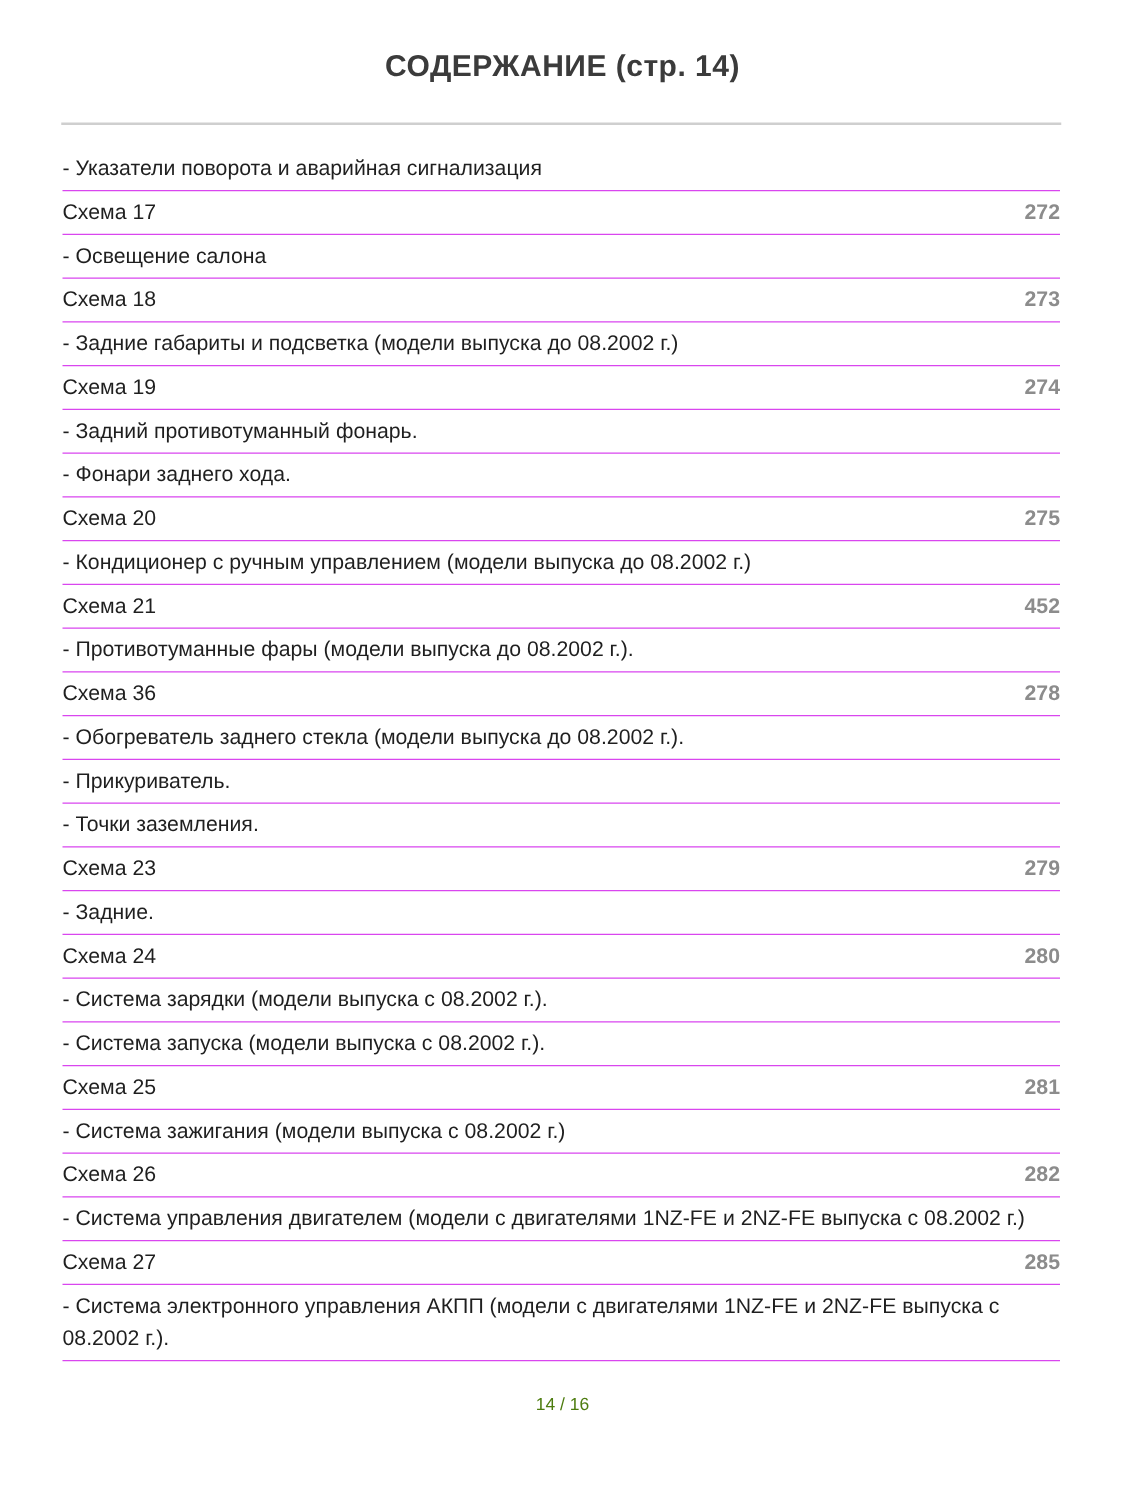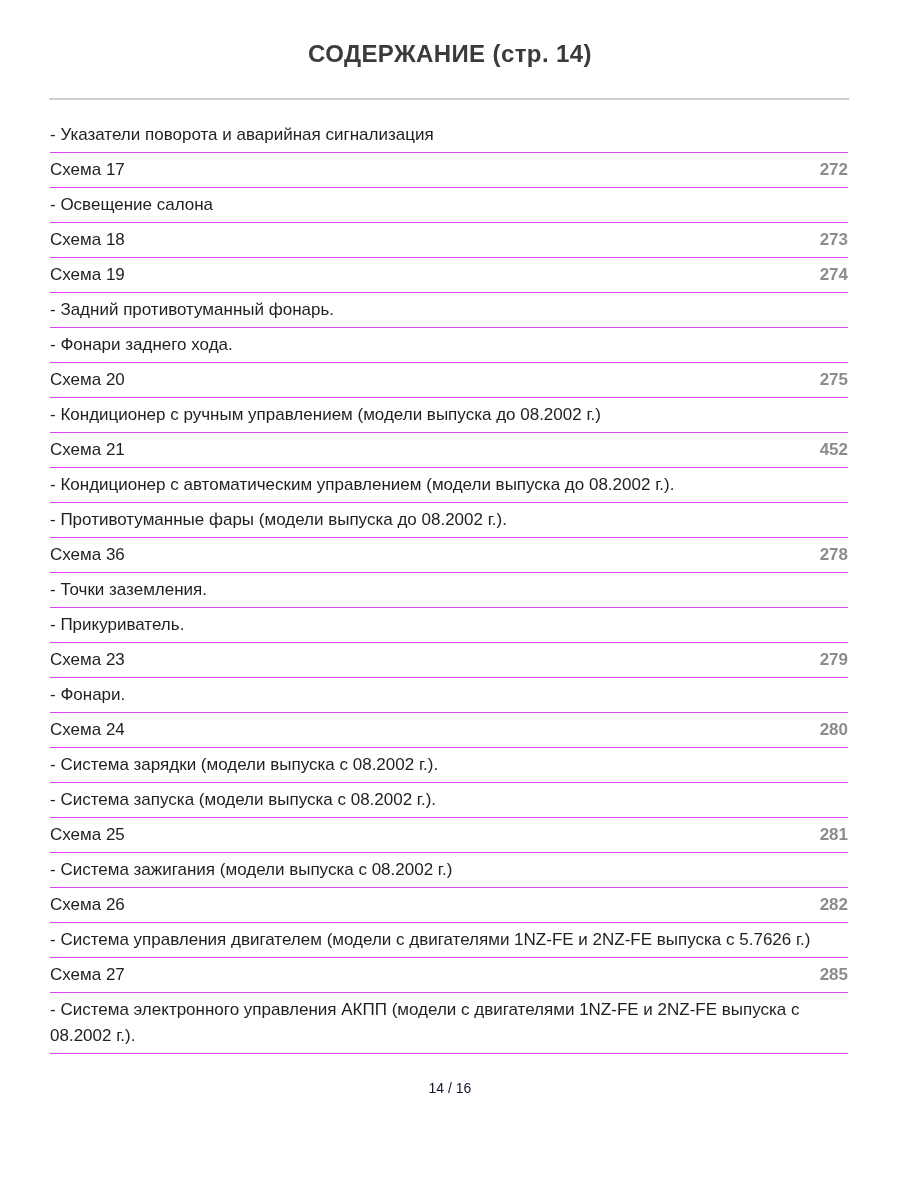--- a/index.html
+++ b/index.html
@@ -54,21 +54,21 @@
   .row .pagenum {
     flex: 0 0 auto;
     color: #8c8c8c;
     white-space: nowrap;
     font-weight: bold;
   }
   .footer {
     margin-top: 26px;
     text-align: center;
     font-size: 14px;
-    color: #0f172a;
+    color: #4d7c0f;
   }
 </style>
 </head>
 <body>
 
 <div class="doc">
   <h1 class="title">СОДЕРЖАНИЕ (стр. 14)</h1>
   <hr class="title-divider">
   <div class="toc">
       <div class="row">
@@ -81,20 +81,24 @@
       </div>
       <div class="row">
         <span class="label">- Освещение салона</span>
         <span class="pagenum"></span>
       </div>
       <div class="row">
         <span class="label">Схема 18</span>
         <span class="pagenum">273</span>
       </div>
       <div class="row">
+        <span class="label">- Задние габариты и подсветка (модели выпуска до 08.2002 г.)</span>
+        <span class="pagenum"></span>
+      </div>
+      <div class="row">
         <span class="label">Схема 19</span>
         <span class="pagenum">274</span>
       </div>
       <div class="row">
         <span class="label">- Задний противотуманный фонарь.</span>
         <span class="pagenum"></span>
       </div>
       <div class="row">
         <span class="label">- Фонари заднего хода.</span>
         <span class="pagenum"></span>
@@ -105,45 +109,45 @@
       </div>
       <div class="row">
         <span class="label">- Кондиционер с ручным управлением (модели выпуска до 08.2002 г.)</span>
         <span class="pagenum"></span>
       </div>
       <div class="row">
         <span class="label">Схема 21</span>
         <span class="pagenum">452</span>
       </div>
       <div class="row">
-        <span class="label">- Кондиционер с автоматическим управлением (модели выпуска до 08.2002 г.).</span>
-        <span class="pagenum"></span>
-      </div>
-      <div class="row">
         <span class="label">- Противотуманные фары (модели выпуска до 08.2002 г.).</span>
         <span class="pagenum"></span>
       </div>
       <div class="row">
         <span class="label">Схема 36</span>
         <span class="pagenum">278</span>
       </div>
       <div class="row">
-        <span class="label">- Точки заземления.</span>
+        <span class="label">- Обогреватель заднего стекла (модели выпуска до 08.2002 г.).</span>
         <span class="pagenum"></span>
       </div>
       <div class="row">
         <span class="label">- Прикуриватель.</span>
         <span class="pagenum"></span>
       </div>
       <div class="row">
+        <span class="label">- Точки заземления.</span>
+        <span class="pagenum"></span>
+      </div>
+      <div class="row">
         <span class="label">Схема 23</span>
         <span class="pagenum">279</span>
       </div>
       <div class="row">
-        <span class="label">- Фонари.</span>
+        <span class="label">- Задние.</span>
         <span class="pagenum"></span>
       </div>
       <div class="row">
         <span class="label">Схема 24</span>
         <span class="pagenum">280</span>
       </div>
       <div class="row">
         <span class="label">- Система зарядки (модели выпуска с 08.2002 г.).</span>
         <span class="pagenum"></span>
       </div>
@@ -157,21 +161,21 @@
       </div>
       <div class="row">
         <span class="label">- Система зажигания (модели выпуска с 08.2002 г.)</span>
         <span class="pagenum"></span>
       </div>
       <div class="row">
         <span class="label">Схема 26</span>
         <span class="pagenum">282</span>
       </div>
       <div class="row">
-        <span class="label">- Система управления двигателем (модели с двигателями 1NZ-FE и 2NZ-FE выпуска с 5.7626 г.)</span>
+        <span class="label">- Система управления двигателем (модели с двигателями 1NZ-FE и 2NZ-FE выпуска с 08.2002 г.)</span>
         <span class="pagenum"></span>
       </div>
       <div class="row">
         <span class="label">Схема 27</span>
         <span class="pagenum">285</span>
       </div>
       <div class="row">
         <span class="label">- Система электронного управления АКПП (модели с двигателями 1NZ-FE и 2NZ-FE выпуска с 08.2002 г.).</span>
         <span class="pagenum"></span>
       </div>

